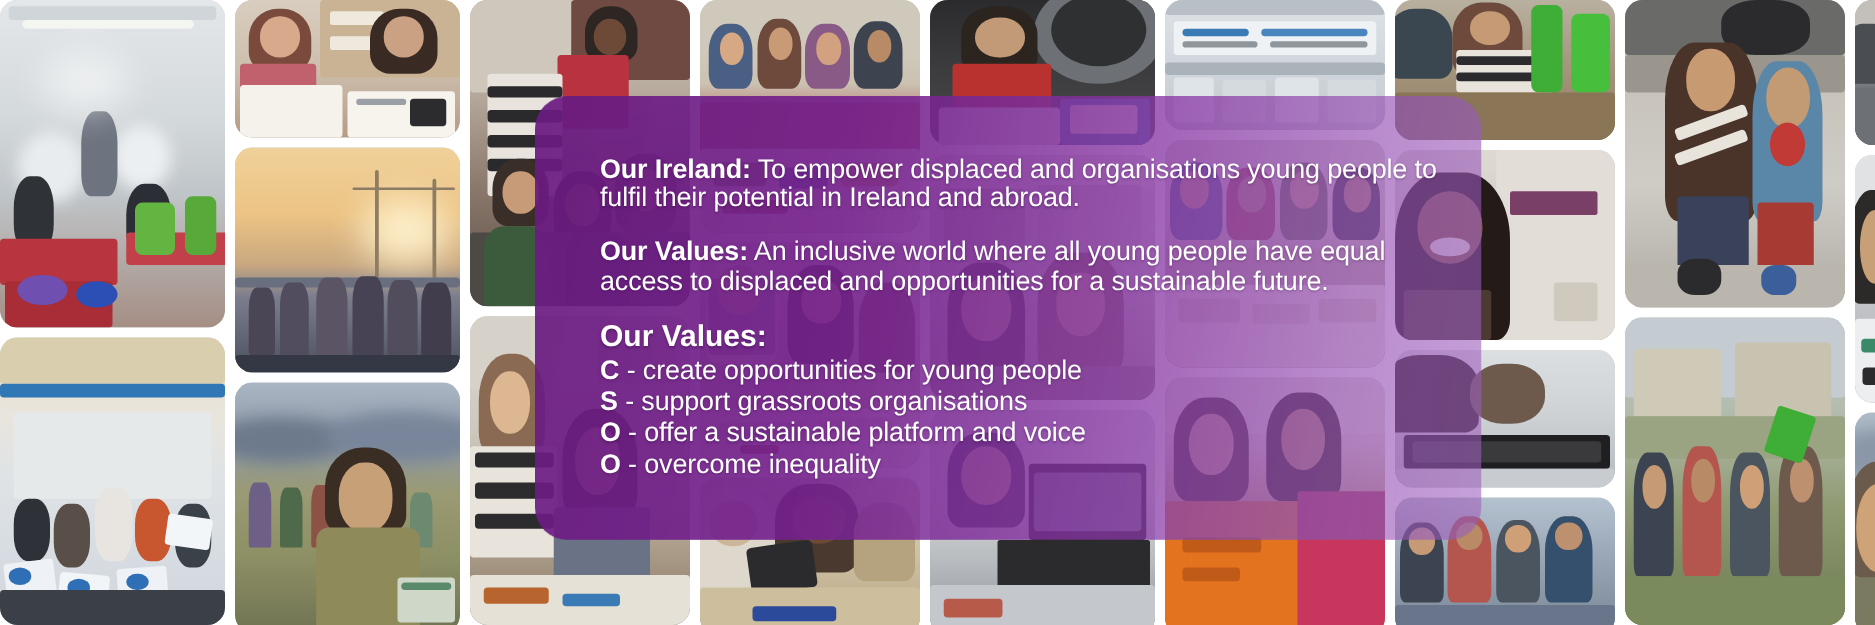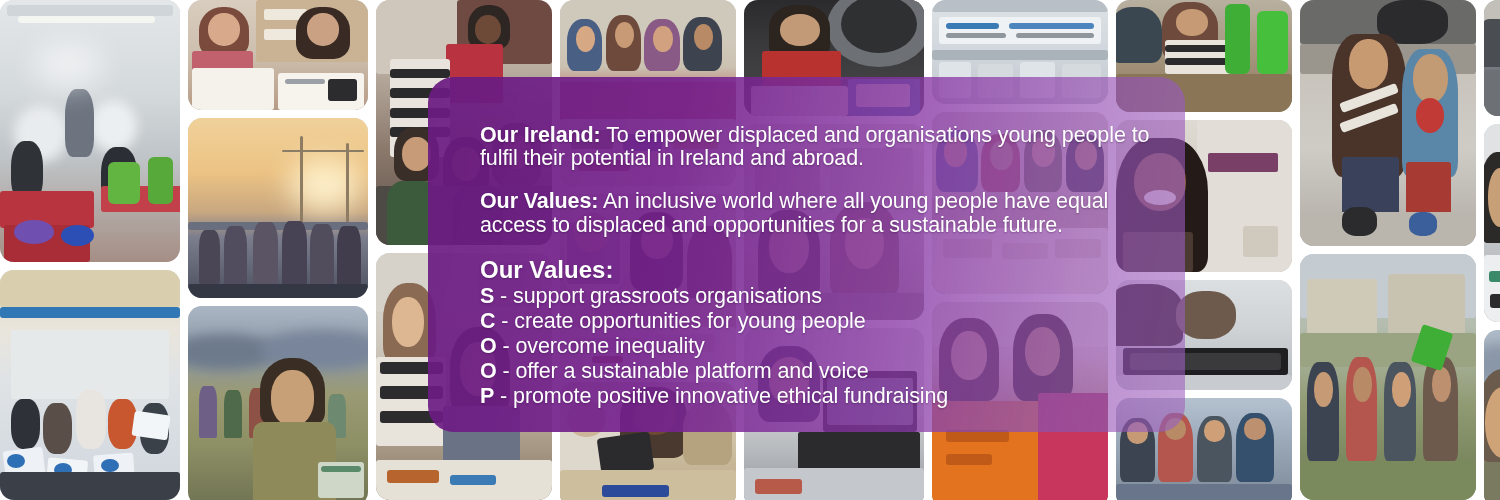--- a/index.html
+++ b/index.html
@@ -506,26 +506,25 @@
       <div class="para"><span class="lead">Our Ireland:</span><span> To empower displaced and organisations young people to fulfil their potential in Ireland and abroad.</span></div>
     </div>
 
     <div class="block">
       <div class="para"><span class="lead">Our Values:</span><span> An inclusive world where all young people have equal access to displaced and opportunities for a sustainable future.</span></div>
     </div>
 
     <div class="block">
       <div class="values-head">Our Values:</div>
 
+      <div class="value-line"><span class="letter">C</span><span> - </span><span>create opportunities for young people</span></div>
+
       <div class="value-line"><span class="letter">S</span><span> - </span><span>support grassroots organisations</span></div>
 
-      <div class="value-line"><span class="letter">C</span><span> - </span><span>create opportunities for young people</span></div>
+      <div class="value-line"><span class="letter">O</span><span> - </span><span>offer a sustainable platform and voice</span></div>
 
       <div class="value-line"><span class="letter">O</span><span> - </span><span>overcome inequality</span></div>
 
-      <div class="value-line"><span class="letter">O</span><span> - </span><span>offer a sustainable platform and voice</span></div>
-
-      <div class="value-line"><span class="letter">P</span><span> - </span><span>promote positive innovative ethical fundraising</span></div>
     </div>
 
   </div>
 
 </div>
 
 </body></html>

